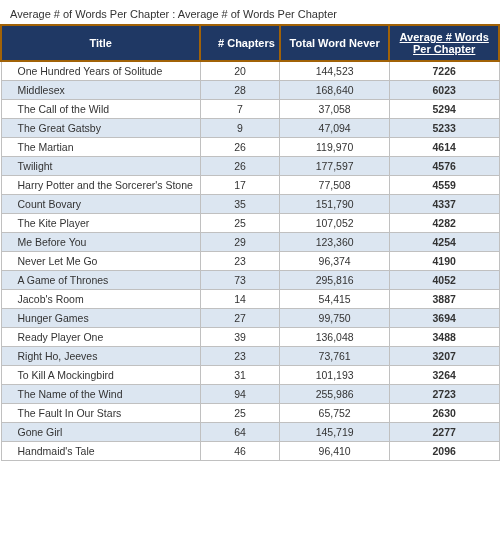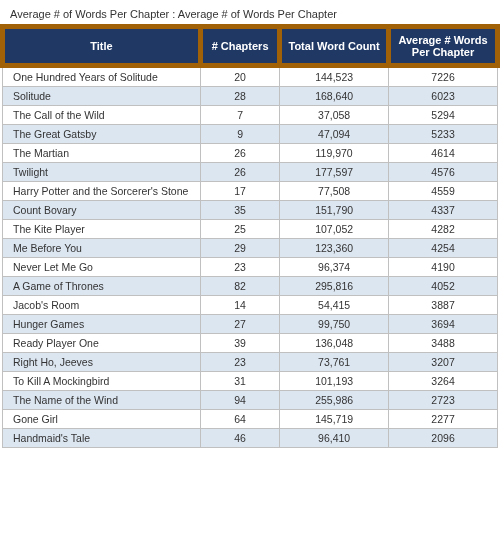--- a/index.html
+++ b/index.html
@@ -25,83 +25,85 @@
     }
     thead tr {
       background: #1f3864;
       color: #fff;
     }
     thead th {
       padding: 5px 4px;
       text-align: center;
       font-size: 11px;
       font-weight: bold;
-      border: 5px solid #a16207;
+      border: 2px solid #a16207;
       vertical-align: middle;
     }
     thead th:first-child {
       text-align: center;
       width: 40%;
     }
     thead th:nth-child(2) {
       width: 16%;
+      text-align: right;
     }
     thead th:nth-child(3) {
       width: 22%;
     }
     thead th:nth-child(4) {
       width: 22%;
+      text-decoration: underline;
     }
     tbody tr {
       background: #fff;
     }
     tbody tr:nth-child(even) {
       background: #dce6f1;
     }
     tbody td {
       padding: 3px 4px;
       text-align: center;
       border: 1px solid #c0c0c0;
       font-size: 10.5px;
       color: #333;
       vertical-align: middle;
     }
     tbody td:first-child {
       text-align: left;
-      padding-left: 10px;
+      padding-left: 16px;
     }
     tbody td:nth-child(4) {
-      font-weight: normal;
+      font-weight: bold;
     }
   </style>
 </head>
 <body>
 
 <div>
   <span class="chart-title" style="display:block;">Average # of Words Per Chapter : Average # of Words Per Chapter</span>
 </div>
 
 <table>
   <thead>
     <tr>
       <th>Title</th>
       <th># Chapters</th>
-      <th>Total Word Count</th>
+      <th>Total Word Never</th>
       <th>Average # Words Per Chapter</th>
     </tr>
   </thead>
   <tbody id="table-body">
   <tr>
         <td>One Hundred Years of Solitude</td>
         <td>20</td>
         <td>144,523</td>
         <td>7226</td>
       </tr>
       <tr>
-        <td>Solitude</td>
+        <td>Middlesex</td>
         <td>28</td>
         <td>168,640</td>
         <td>6023</td>
       </tr>
       <tr>
         <td>The Call of the Wild</td>
         <td>7</td>
         <td>37,058</td>
         <td>5294</td>
       </tr>
@@ -148,21 +150,21 @@
         <td>4254</td>
       </tr>
       <tr>
         <td>Never Let Me Go</td>
         <td>23</td>
         <td>96,374</td>
         <td>4190</td>
       </tr>
       <tr>
         <td>A Game of Thrones</td>
-        <td>82</td>
+        <td>73</td>
         <td>295,816</td>
         <td>4052</td>
       </tr>
       <tr>
         <td>Jacob's Room</td>
         <td>14</td>
         <td>54,415</td>
         <td>3887</td>
       </tr>
       <tr>
@@ -189,20 +191,26 @@
         <td>101,193</td>
         <td>3264</td>
       </tr>
       <tr>
         <td>The Name of the Wind</td>
         <td>94</td>
         <td>255,986</td>
         <td>2723</td>
       </tr>
       <tr>
+        <td>The Fault In Our Stars</td>
+        <td>25</td>
+        <td>65,752</td>
+        <td>2630</td>
+      </tr>
+      <tr>
         <td>Gone Girl</td>
         <td>64</td>
         <td>145,719</td>
         <td>2277</td>
       </tr>
       <tr>
         <td>Handmaid's Tale</td>
         <td>46</td>
         <td>96,410</td>
         <td>2096</td>

